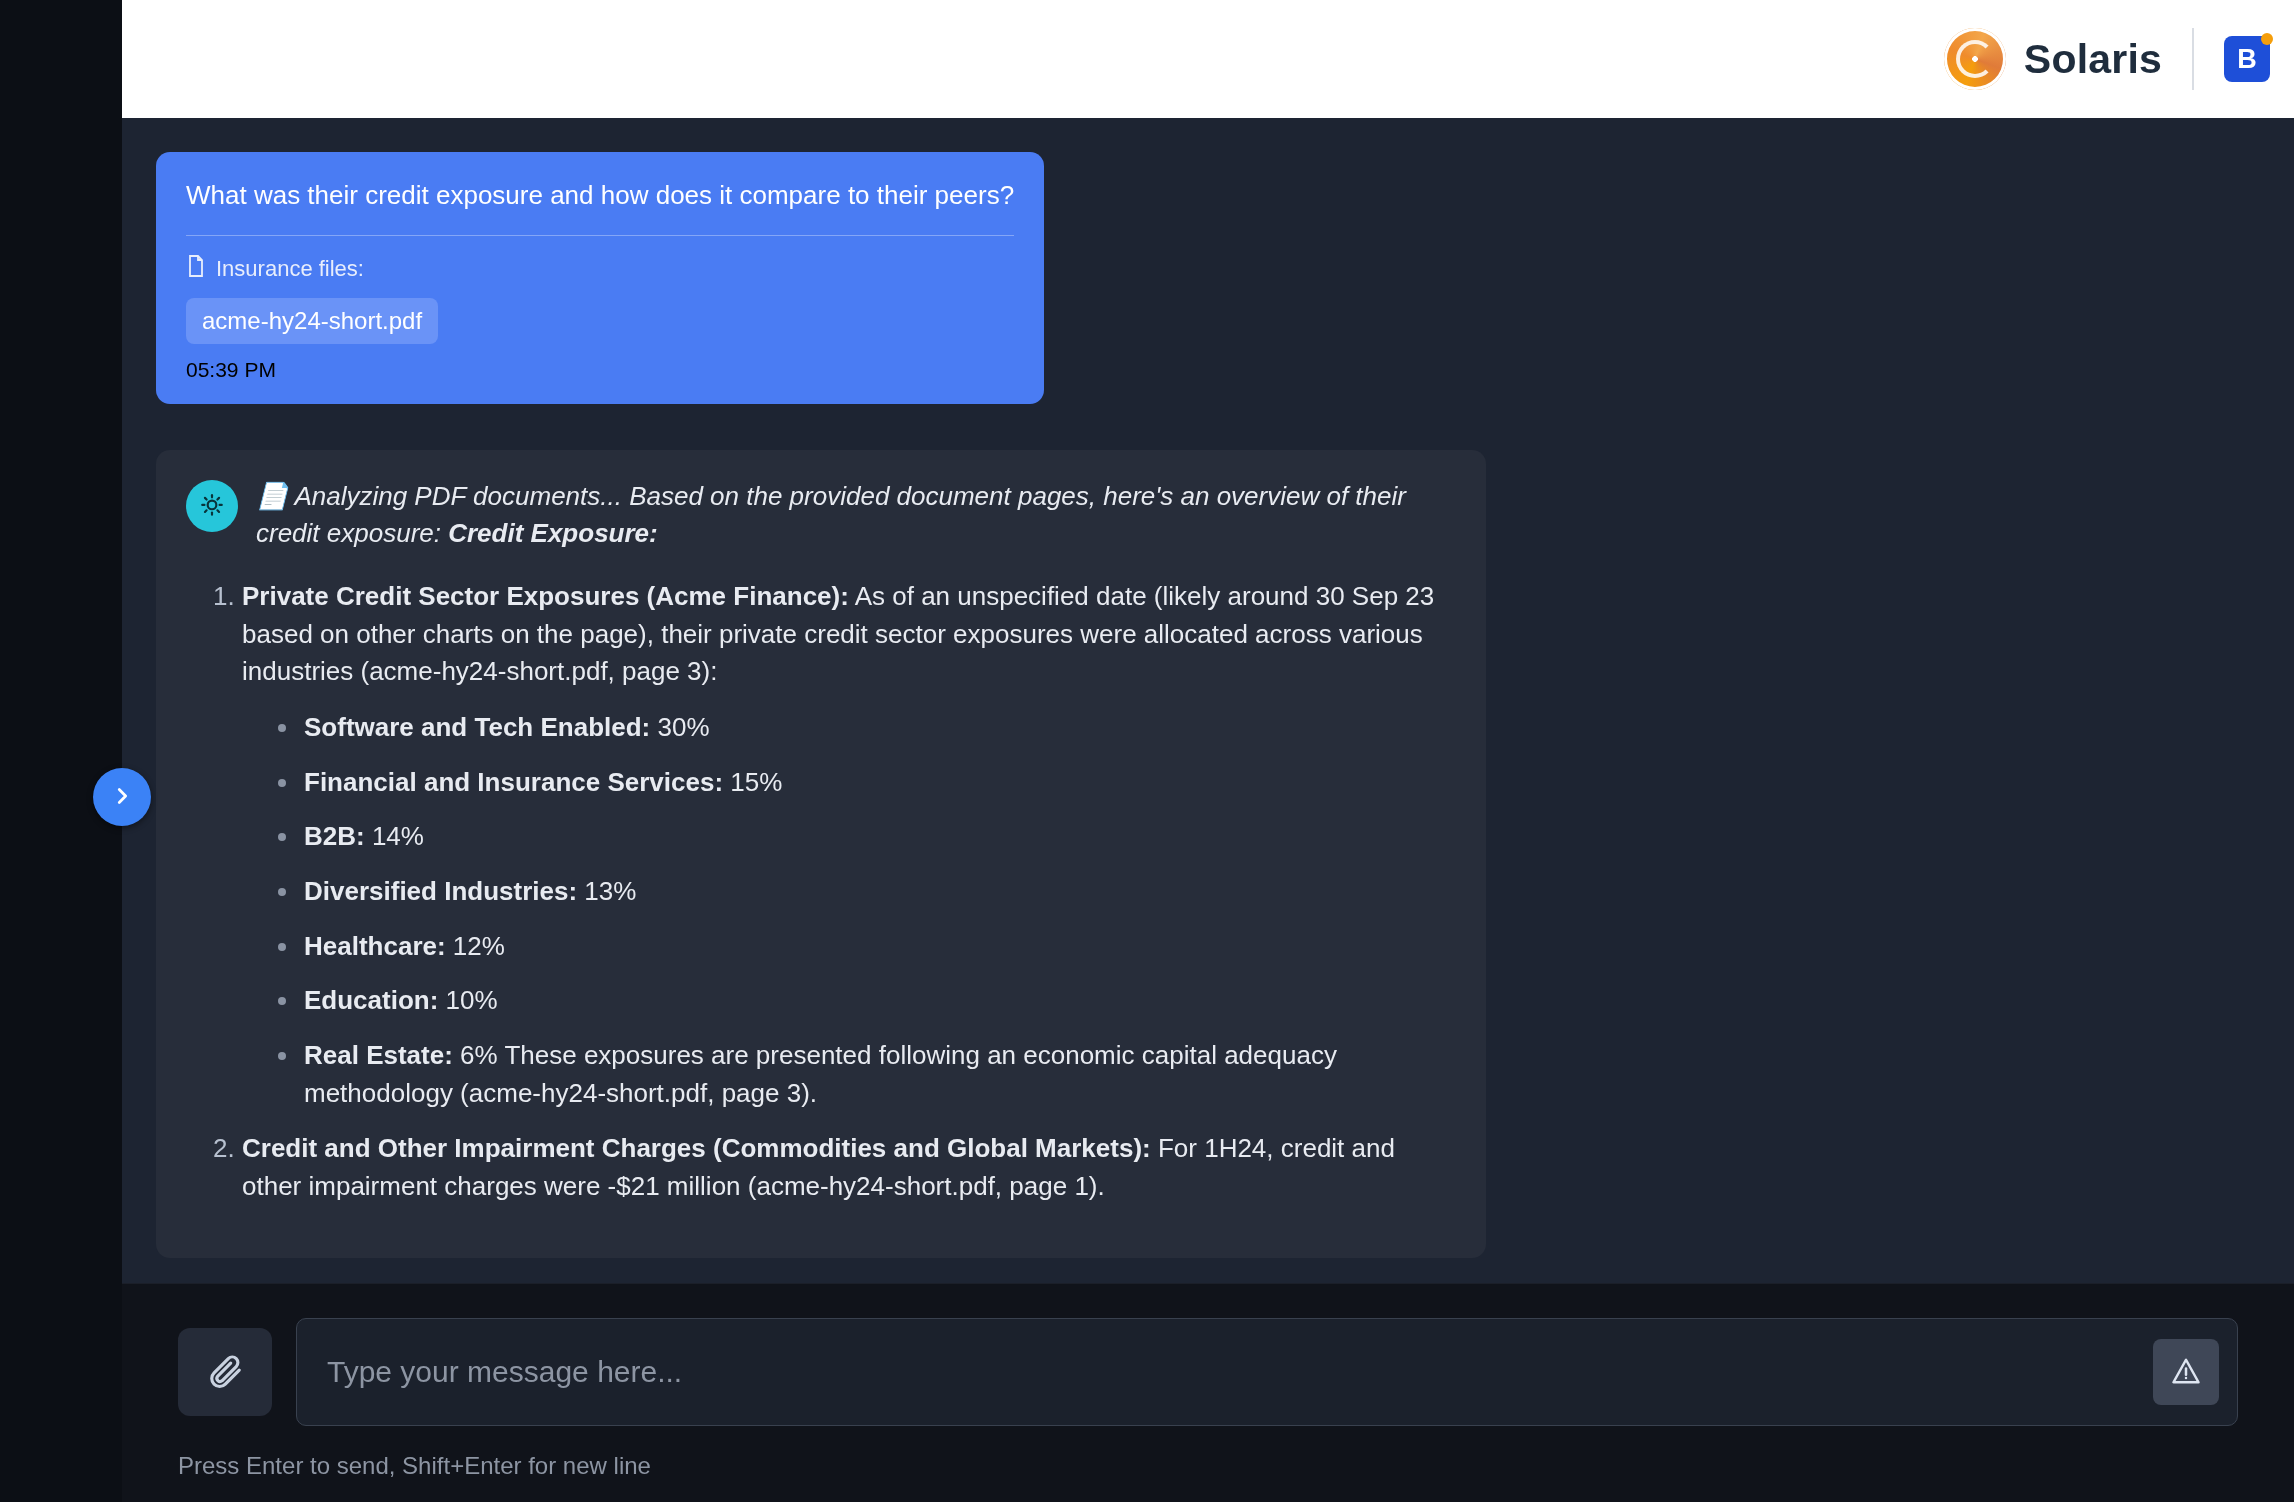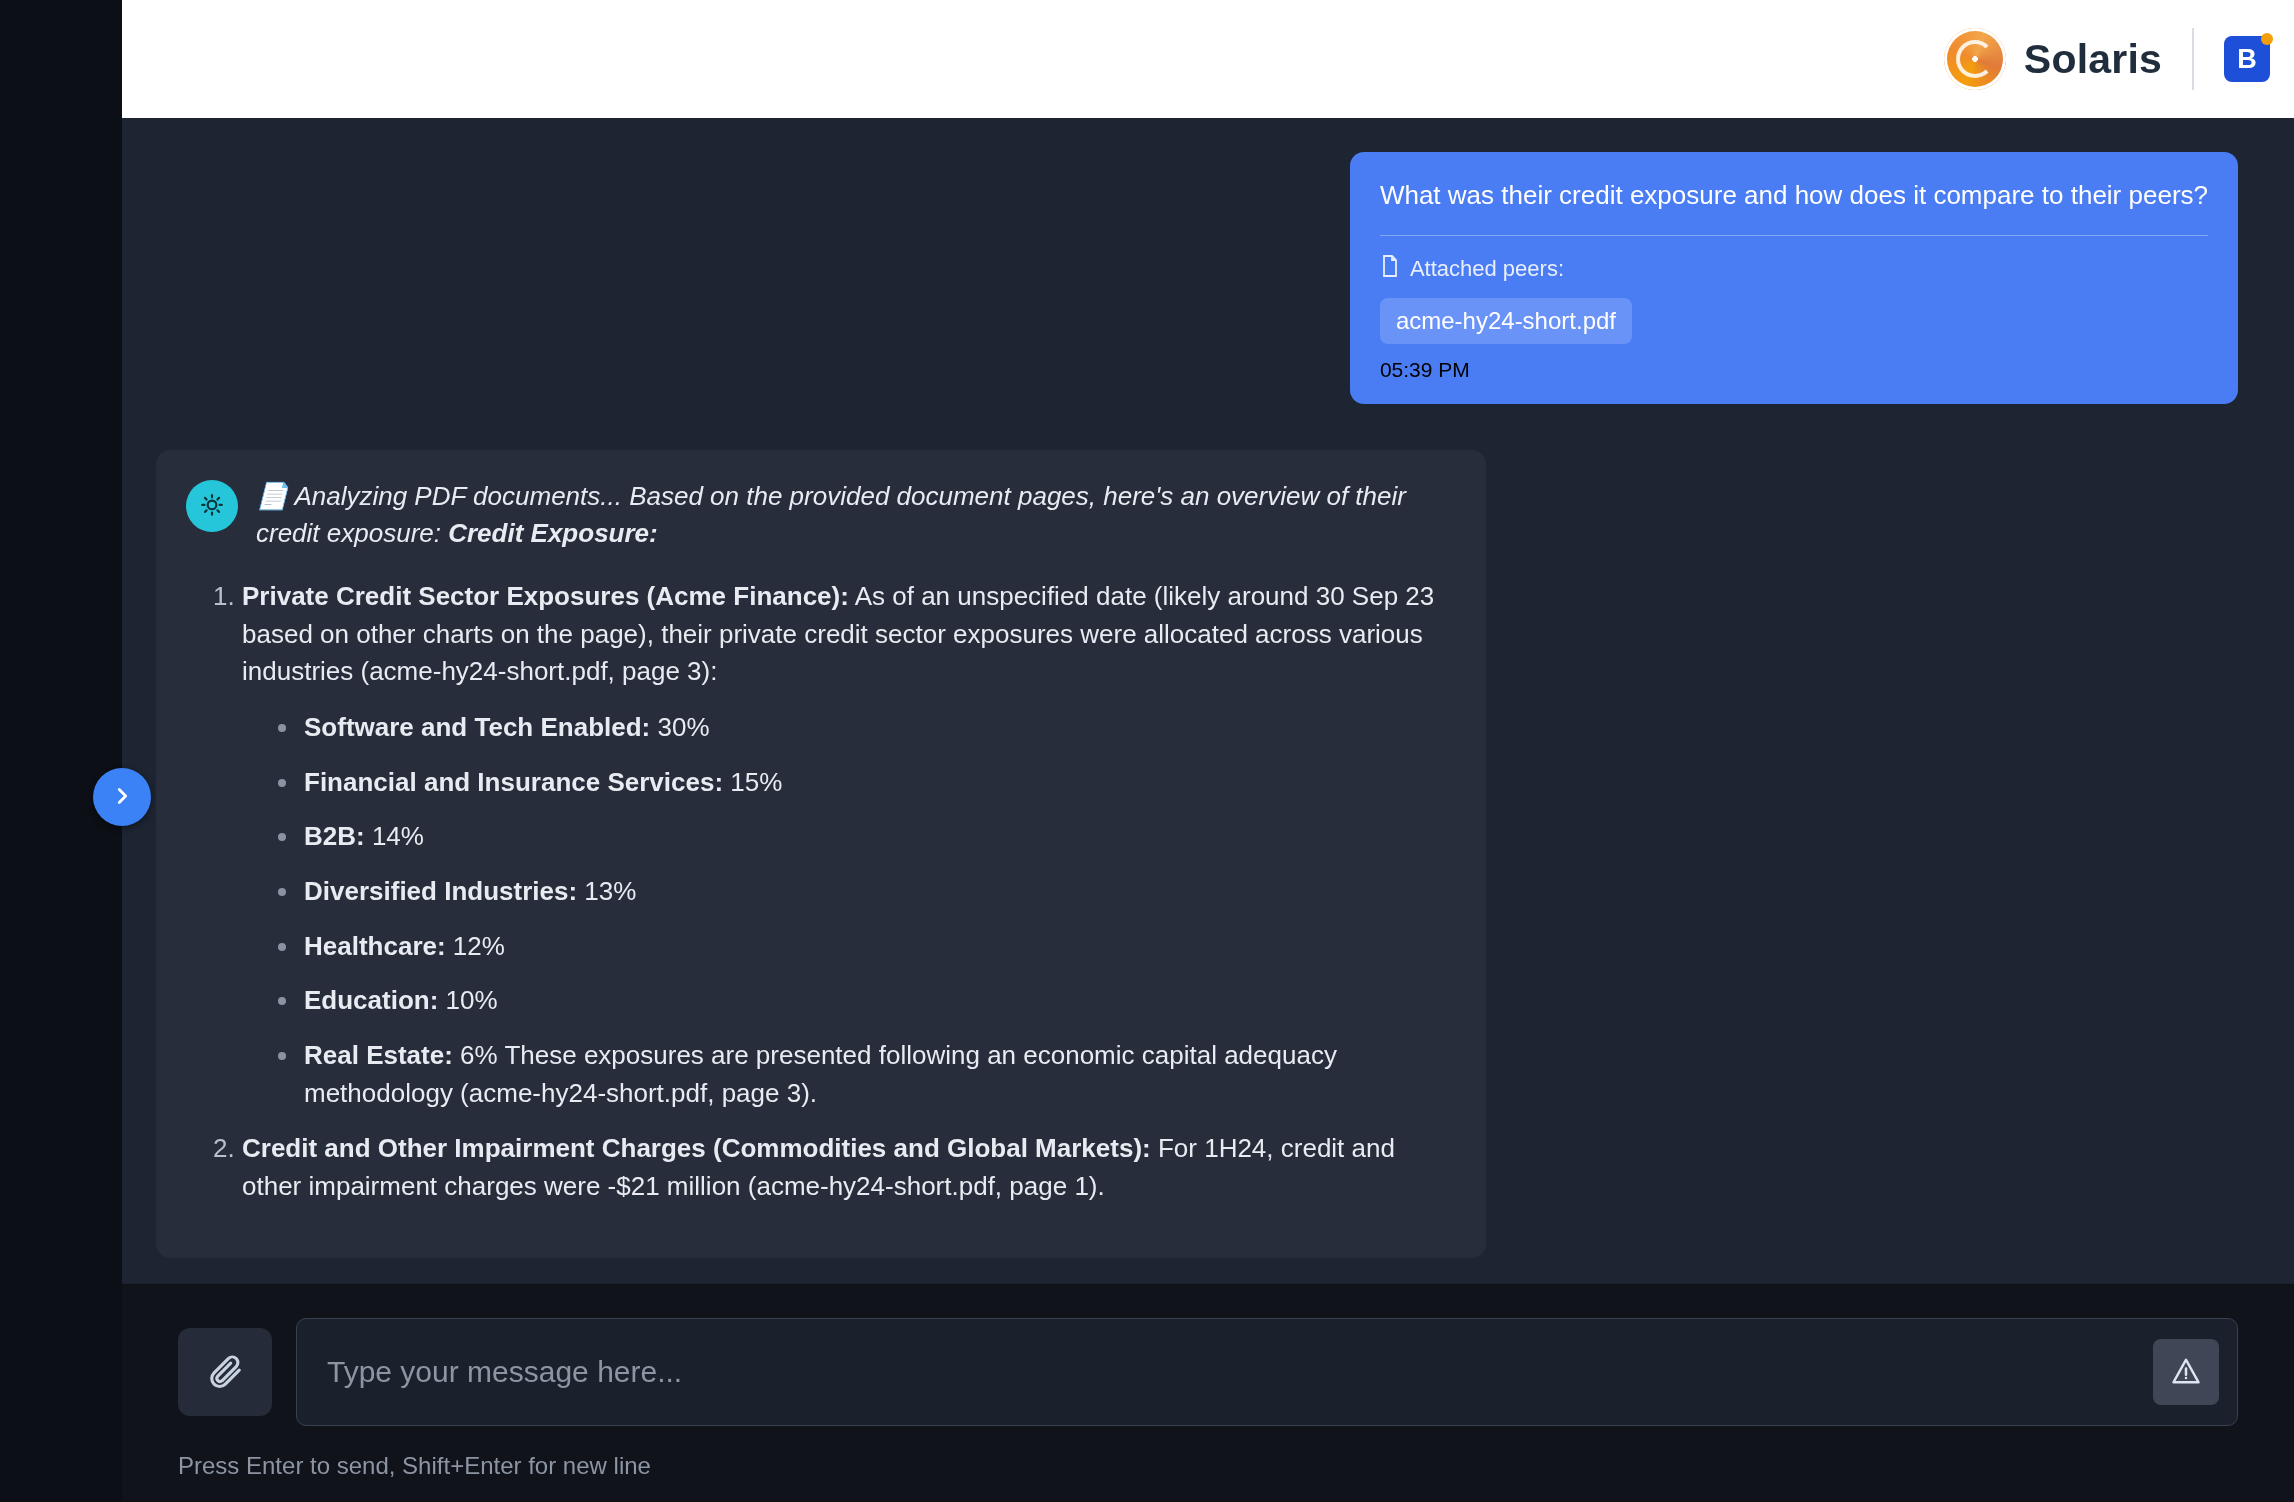--- a/index.html
+++ b/index.html
@@ -118,21 +118,21 @@
 
   
   .chat-area {
     flex: 1 1 auto;
     background: #1d2432;
     position: relative;
     overflow: hidden;
     padding: 34px 56px 0 34px;
   }
 
-  .msg-row-user { display: flex; justify-content: flex-end; }
+  .msg-row-user { display: flex; }
   .bubble-user {
     background: #4a7cf3;
     color: #ffffff;
     border-radius: 14px;
     padding: 26px 30px 22px 30px;
     max-width: 1000px;
     min-width: 780px;
   }
   .bubble-user .text {
     font-size: 26px;
@@ -324,21 +324,21 @@
       <div class="msg-row-user">
         <div class="bubble-user">
           <div class="text">What was their credit exposure and how does it compare to their peers?</div>
           <div class="attach-line">
             <span>
               <svg viewBox="0 0 20 24" fill="none" stroke="currentColor" stroke-width="1.8">
                   <path d="M4 2h8l4 4v16H4z"></path>
                   <path d="M12 2v4h4"></path>
                 </svg>
             </span>
-            <span>Attached peers:</span>
+            <span>Insurance files:</span>
           </div>
           <div class="file-chip">acme-hy24-short.pdf</div>
           <div class="msg-time">05:39 PM</div>
         </div>
       </div>
 
       <div class="msg-row-bot">
         <div class="bubble-bot">
           <div class="bot-head">
             <div class="bot-avatar">

